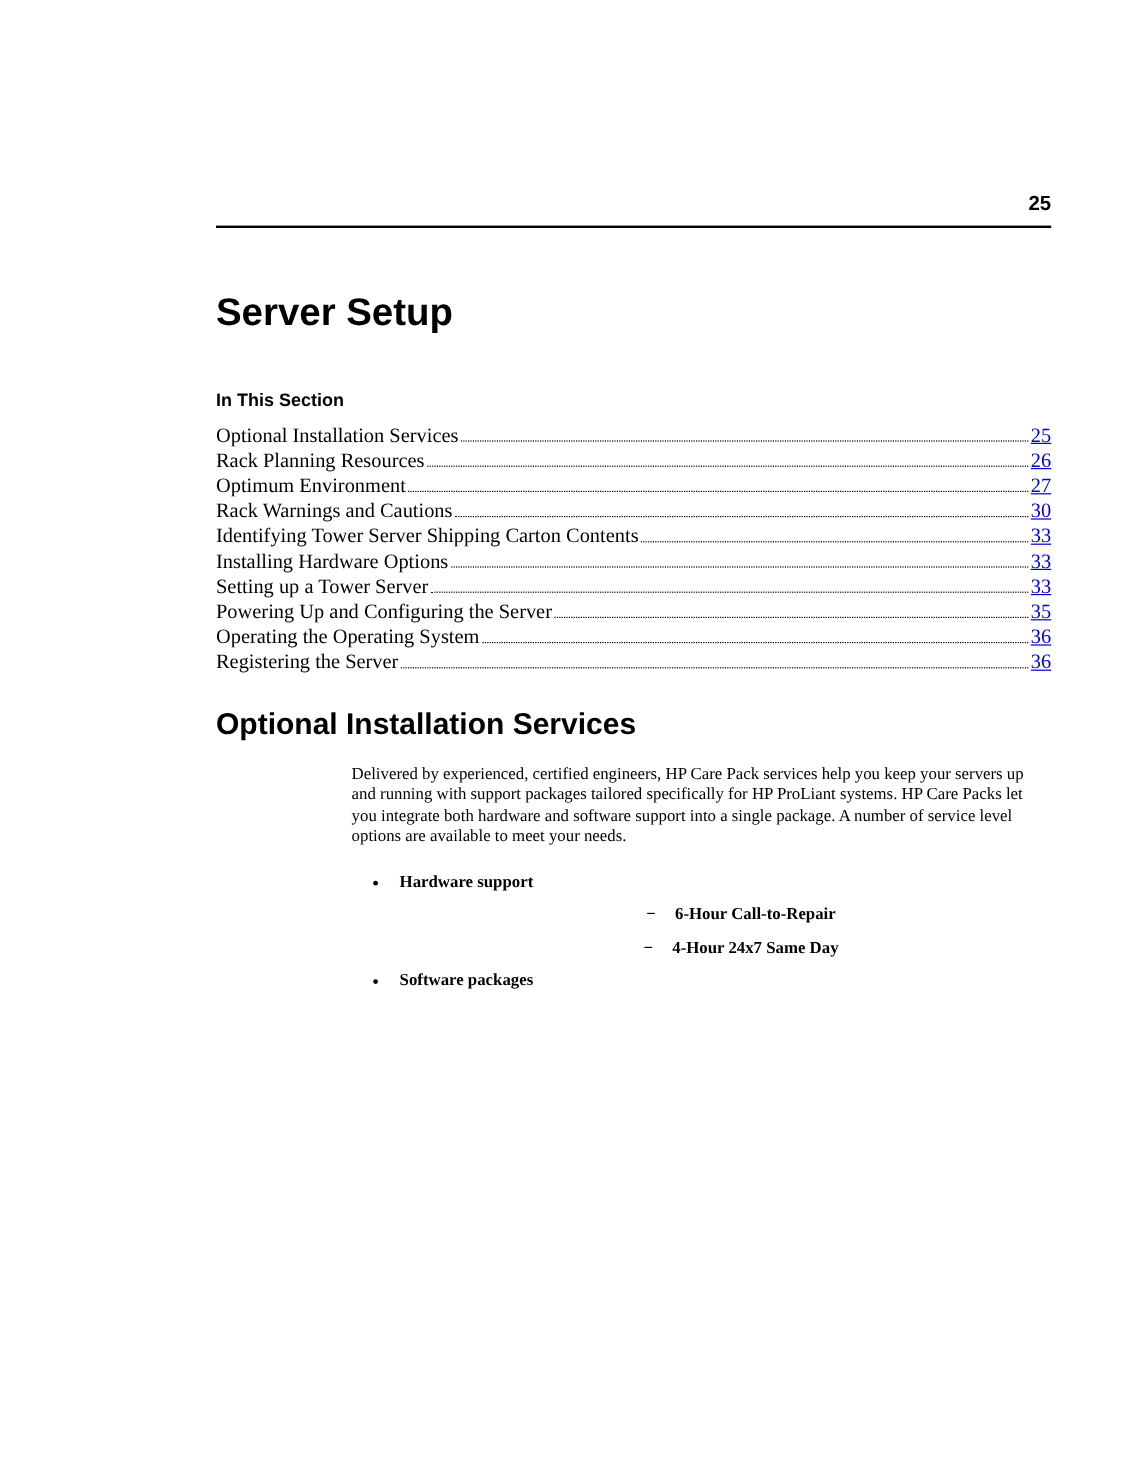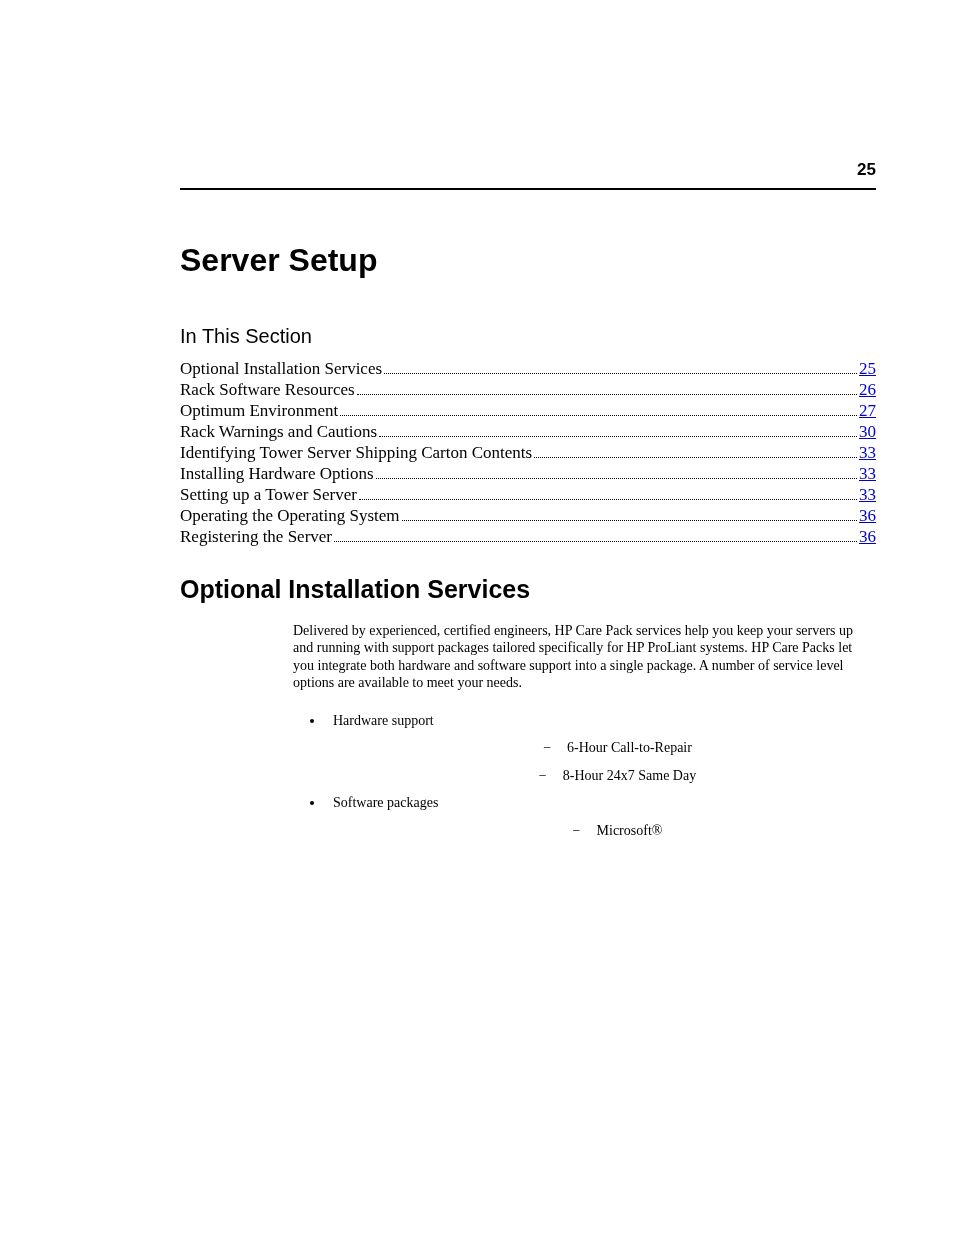--- a/index.html
+++ b/index.html
@@ -29,22 +29,22 @@
     margin-bottom: 52px;
   }
   .chapter-title {
     font-family: Arial, Helvetica, sans-serif;
     font-weight: bold;
     font-size: 32px;
     margin: 0 0 46px 0;
   }
   .section-label {
     font-family: Arial, Helvetica, sans-serif;
-    font-weight: normal;
-    font-size: 20px;
+    font-weight: bold;
+    font-size: 15px;
     margin-bottom: 10px;
   }
   .toc {
     font-size: 17px;
     line-height: 1.1;
     margin-bottom: 28px;
   }
   .toc-row {
     display: flex;
     align-items: baseline;
@@ -79,20 +79,21 @@
     margin-bottom: 20px;
   }
   ul.bullets {
     list-style: disc;
     padding-left: 32px;
     margin: 0;
   }
   ul.bullets > li {
     padding-left: 8px;
     margin-bottom: 10px;
+    font-weight: bold;
   }
   ul.dashes {
     list-style: none;
     padding-left: 30px;
     margin: 10px 0 0 0;
     text-align: center;
   }
   ul.dashes > li {
     margin-bottom: 10px;
     text-indent: -20px;
@@ -115,21 +116,21 @@
 
   <div class="section-label">In This Section</div>
 
   <div class="toc" id="toc">
       <div class="toc-row">
         <span class="toc-label">Optional Installation Services</span>
         <span class="toc-dots"></span>
         <a class="toc-page">25</a>
       </div>
       <div class="toc-row">
-        <span class="toc-label">Rack Software Resources</span>
+        <span class="toc-label">Rack Planning Resources</span>
         <span class="toc-dots"></span>
         <a class="toc-page">26</a>
       </div>
       <div class="toc-row">
         <span class="toc-label">Optimum Environment</span>
         <span class="toc-dots"></span>
         <a class="toc-page">27</a>
       </div>
       <div class="toc-row">
         <span class="toc-label">Rack Warnings and Cautions</span>
@@ -145,39 +146,42 @@
         <span class="toc-label">Installing Hardware Options</span>
         <span class="toc-dots"></span>
         <a class="toc-page">33</a>
       </div>
       <div class="toc-row">
         <span class="toc-label">Setting up a Tower Server</span>
         <span class="toc-dots"></span>
         <a class="toc-page">33</a>
       </div>
       <div class="toc-row">
+        <span class="toc-label">Powering Up and Configuring the Server</span>
+        <span class="toc-dots"></span>
+        <a class="toc-page">35</a>
+      </div>
+      <div class="toc-row">
         <span class="toc-label">Operating the Operating System</span>
         <span class="toc-dots"></span>
         <a class="toc-page">36</a>
       </div>
       <div class="toc-row">
         <span class="toc-label">Registering the Server</span>
         <span class="toc-dots"></span>
         <a class="toc-page">36</a>
       </div>
     </div>
 
   <h2 class="heading2">Optional Installation Services</h2>
 
   <div class="body-block">
     <div class="para">Delivered by experienced, certified engineers, HP Care Pack services help you keep your servers up and running with support packages tailored specifically for HP ProLiant systems. HP Care Packs let you integrate both hardware and software support into a single package. A number of service level options are available to meet your needs.</div>
     <ul class="bullets" id="bullets">
         <li><span>Hardware support</span><ul class="dashes">
             <li><span class="dash">−</span><span>6-Hour Call-to-Repair</span></li>
-            <li><span class="dash">−</span><span>8-Hour 24x7 Same Day</span></li>
+            <li><span class="dash">−</span><span>4-Hour 24x7 Same Day</span></li>
           </ul></li>
-        <li><span>Software packages</span><ul class="dashes">
-            <li><span class="dash">−</span><span>Microsoft®</span></li>
-          </ul></li>
+        <li><span>Software packages</span></li>
       </ul>
   </div>
 
 </div>
 
 </body></html>

